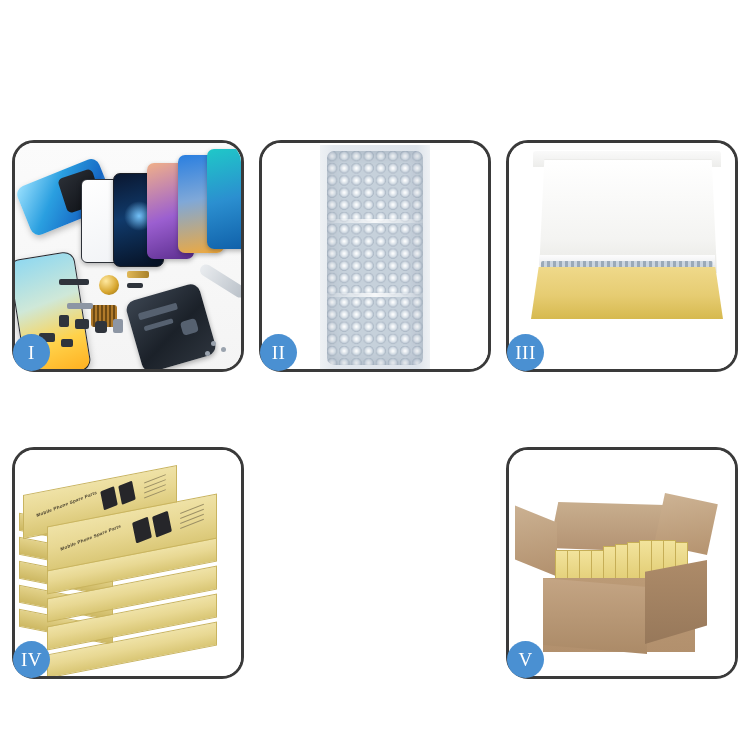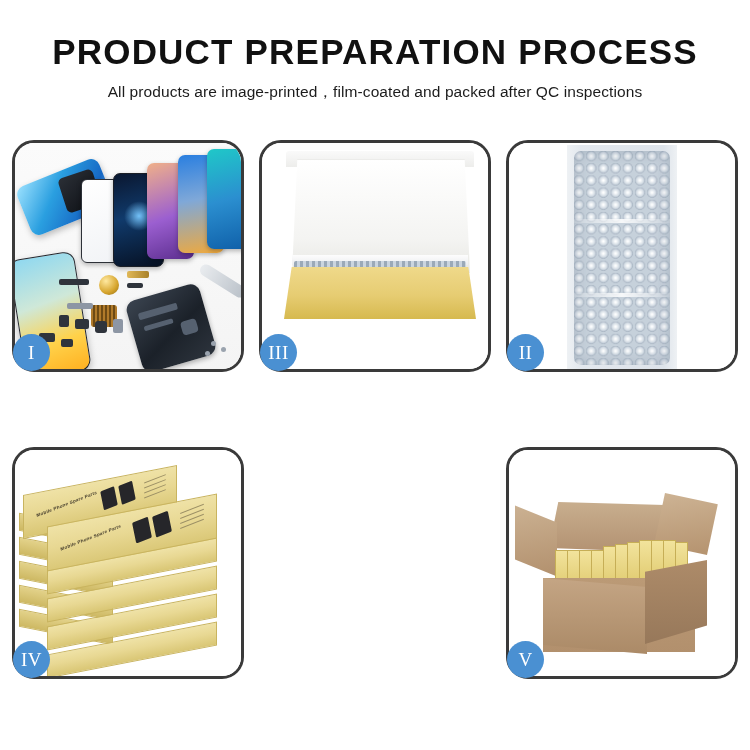--- a/index.html
+++ b/index.html
@@ -210,24 +210,20 @@
     background:linear-gradient(180deg,rgba(255,255,255,.55),rgba(225,220,205,.35));
     transform:rotate(19deg);
   }
   .tab{position:absolute;background:rgba(120,95,68,.35);border-radius:1px;}
 </style>
 </head>
 <body>
 
 <div class="page">
 
-  <div class="header">
-    <div class="title">PRODUCT PREPARATION PROCESS</div>
-    <div class="subtitle">All products are image-printed，film-coated and packed after QC inspections</div>
-  </div>
 
   <div class="grid">
 
     <div class="row">
 
       <div class="panel">
         <div class="stage p1">
           <div class="film"></div>
           <div class="scr glass"></div>
           <div class="scr ph1"></div>
@@ -254,38 +250,38 @@
           <div class="prt" style="left:24px;top:190px;width:16px;height:9px;"></div>
           <div class="prt" style="left:46px;top:196px;width:12px;height:8px;"></div>
           <div class="scrw" style="left:196px;top:198px;"></div>
           <div class="scrw" style="left:206px;top:204px;"></div>
           <div class="scrw" style="left:190px;top:208px;"></div>
         </div>
         <div class="badge">I</div>
       </div>
 
       <div class="panel">
+        <div class="stage p2">
+          <div class="wrapstrip"></div>
+          <div class="bubbles"></div>
+          <div class="wrapseam" style="top:76px;"></div>
+          <div class="wrapseam" style="top:150px;"></div>
+        </div>
+        <div class="badge">II</div>
+      </div>
+
+      <div class="panel">
         <div class="stage p3">
           <div class="lidlip"></div>
           <div class="lidflap"></div>
           <div class="foamlip"></div>
           <div class="boxinner"></div>
           <div class="boxtray"></div>
         </div>
         <div class="badge">III</div>
-      </div>
-
-      <div class="panel">
-        <div class="stage p2">
-          <div class="wrapstrip"></div>
-          <div class="bubbles"></div>
-          <div class="wrapseam" style="top:76px;"></div>
-          <div class="wrapseam" style="top:150px;"></div>
-        </div>
-        <div class="badge">II</div>
       </div>
 
     </div>
 
     <div class="row">
 
       <div class="panel">
         <div class="stage p4">
 
           <div class="sbox side" style="left:4px;top:72px;width:92px;height:16px;transform:skewY(11deg);"></div>

